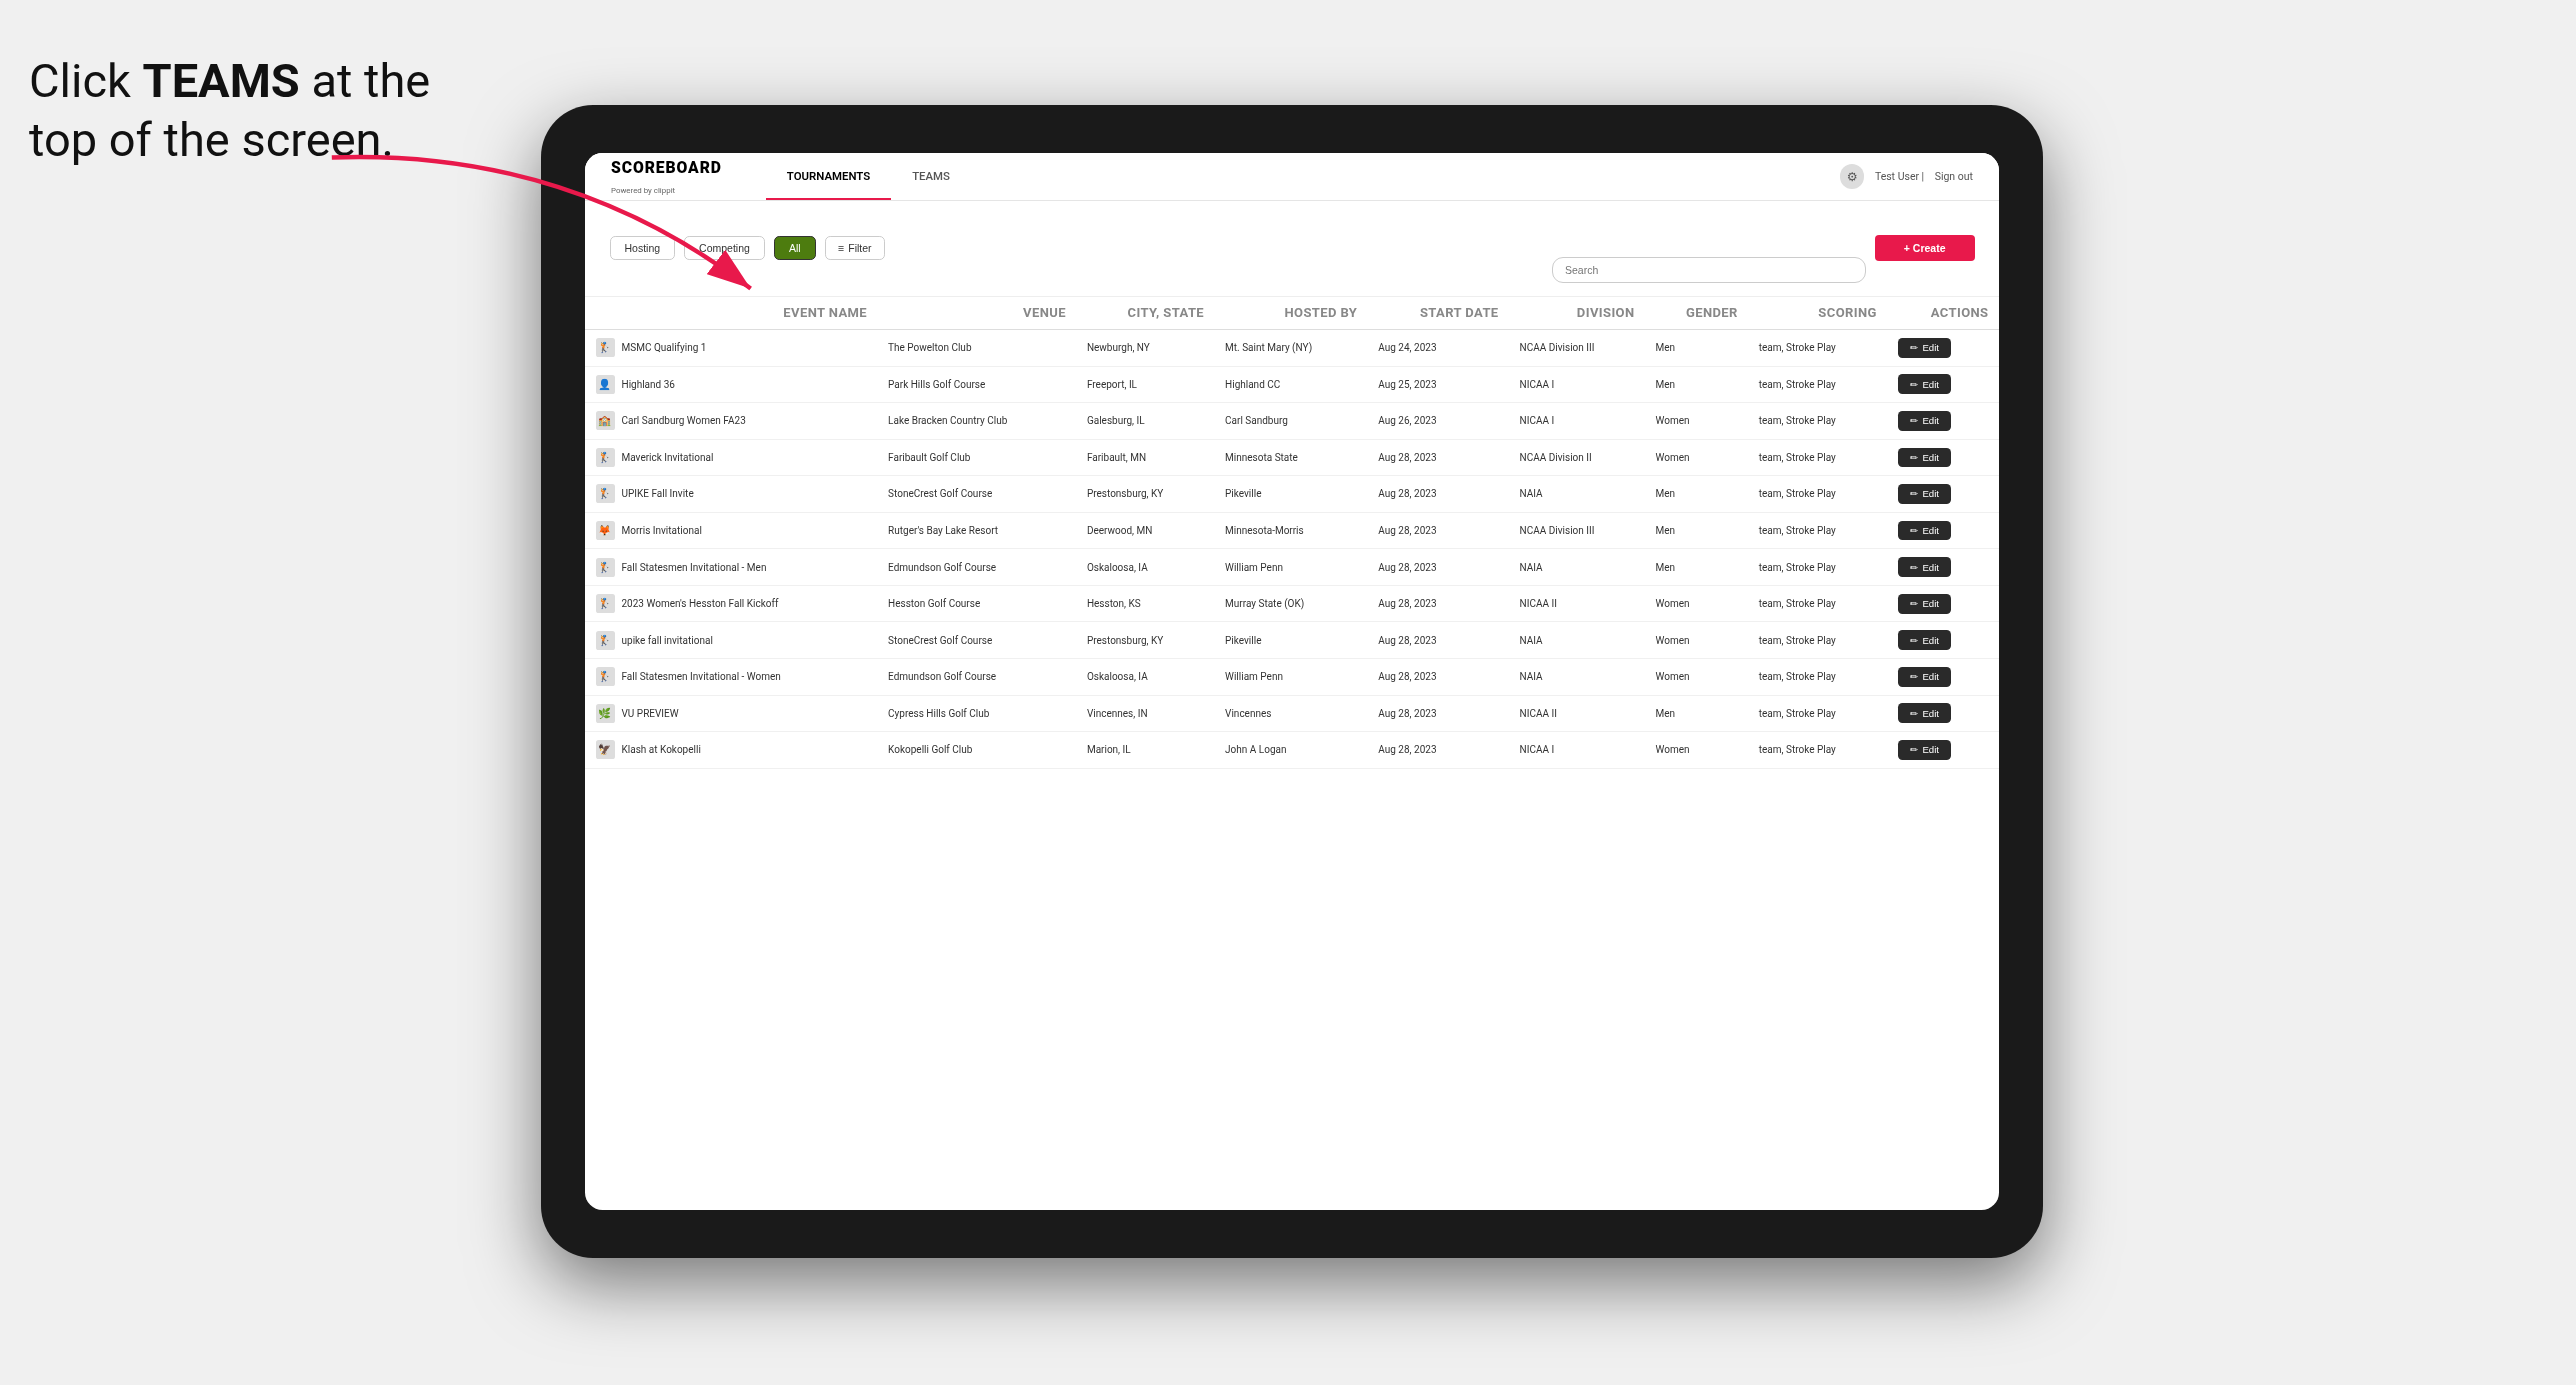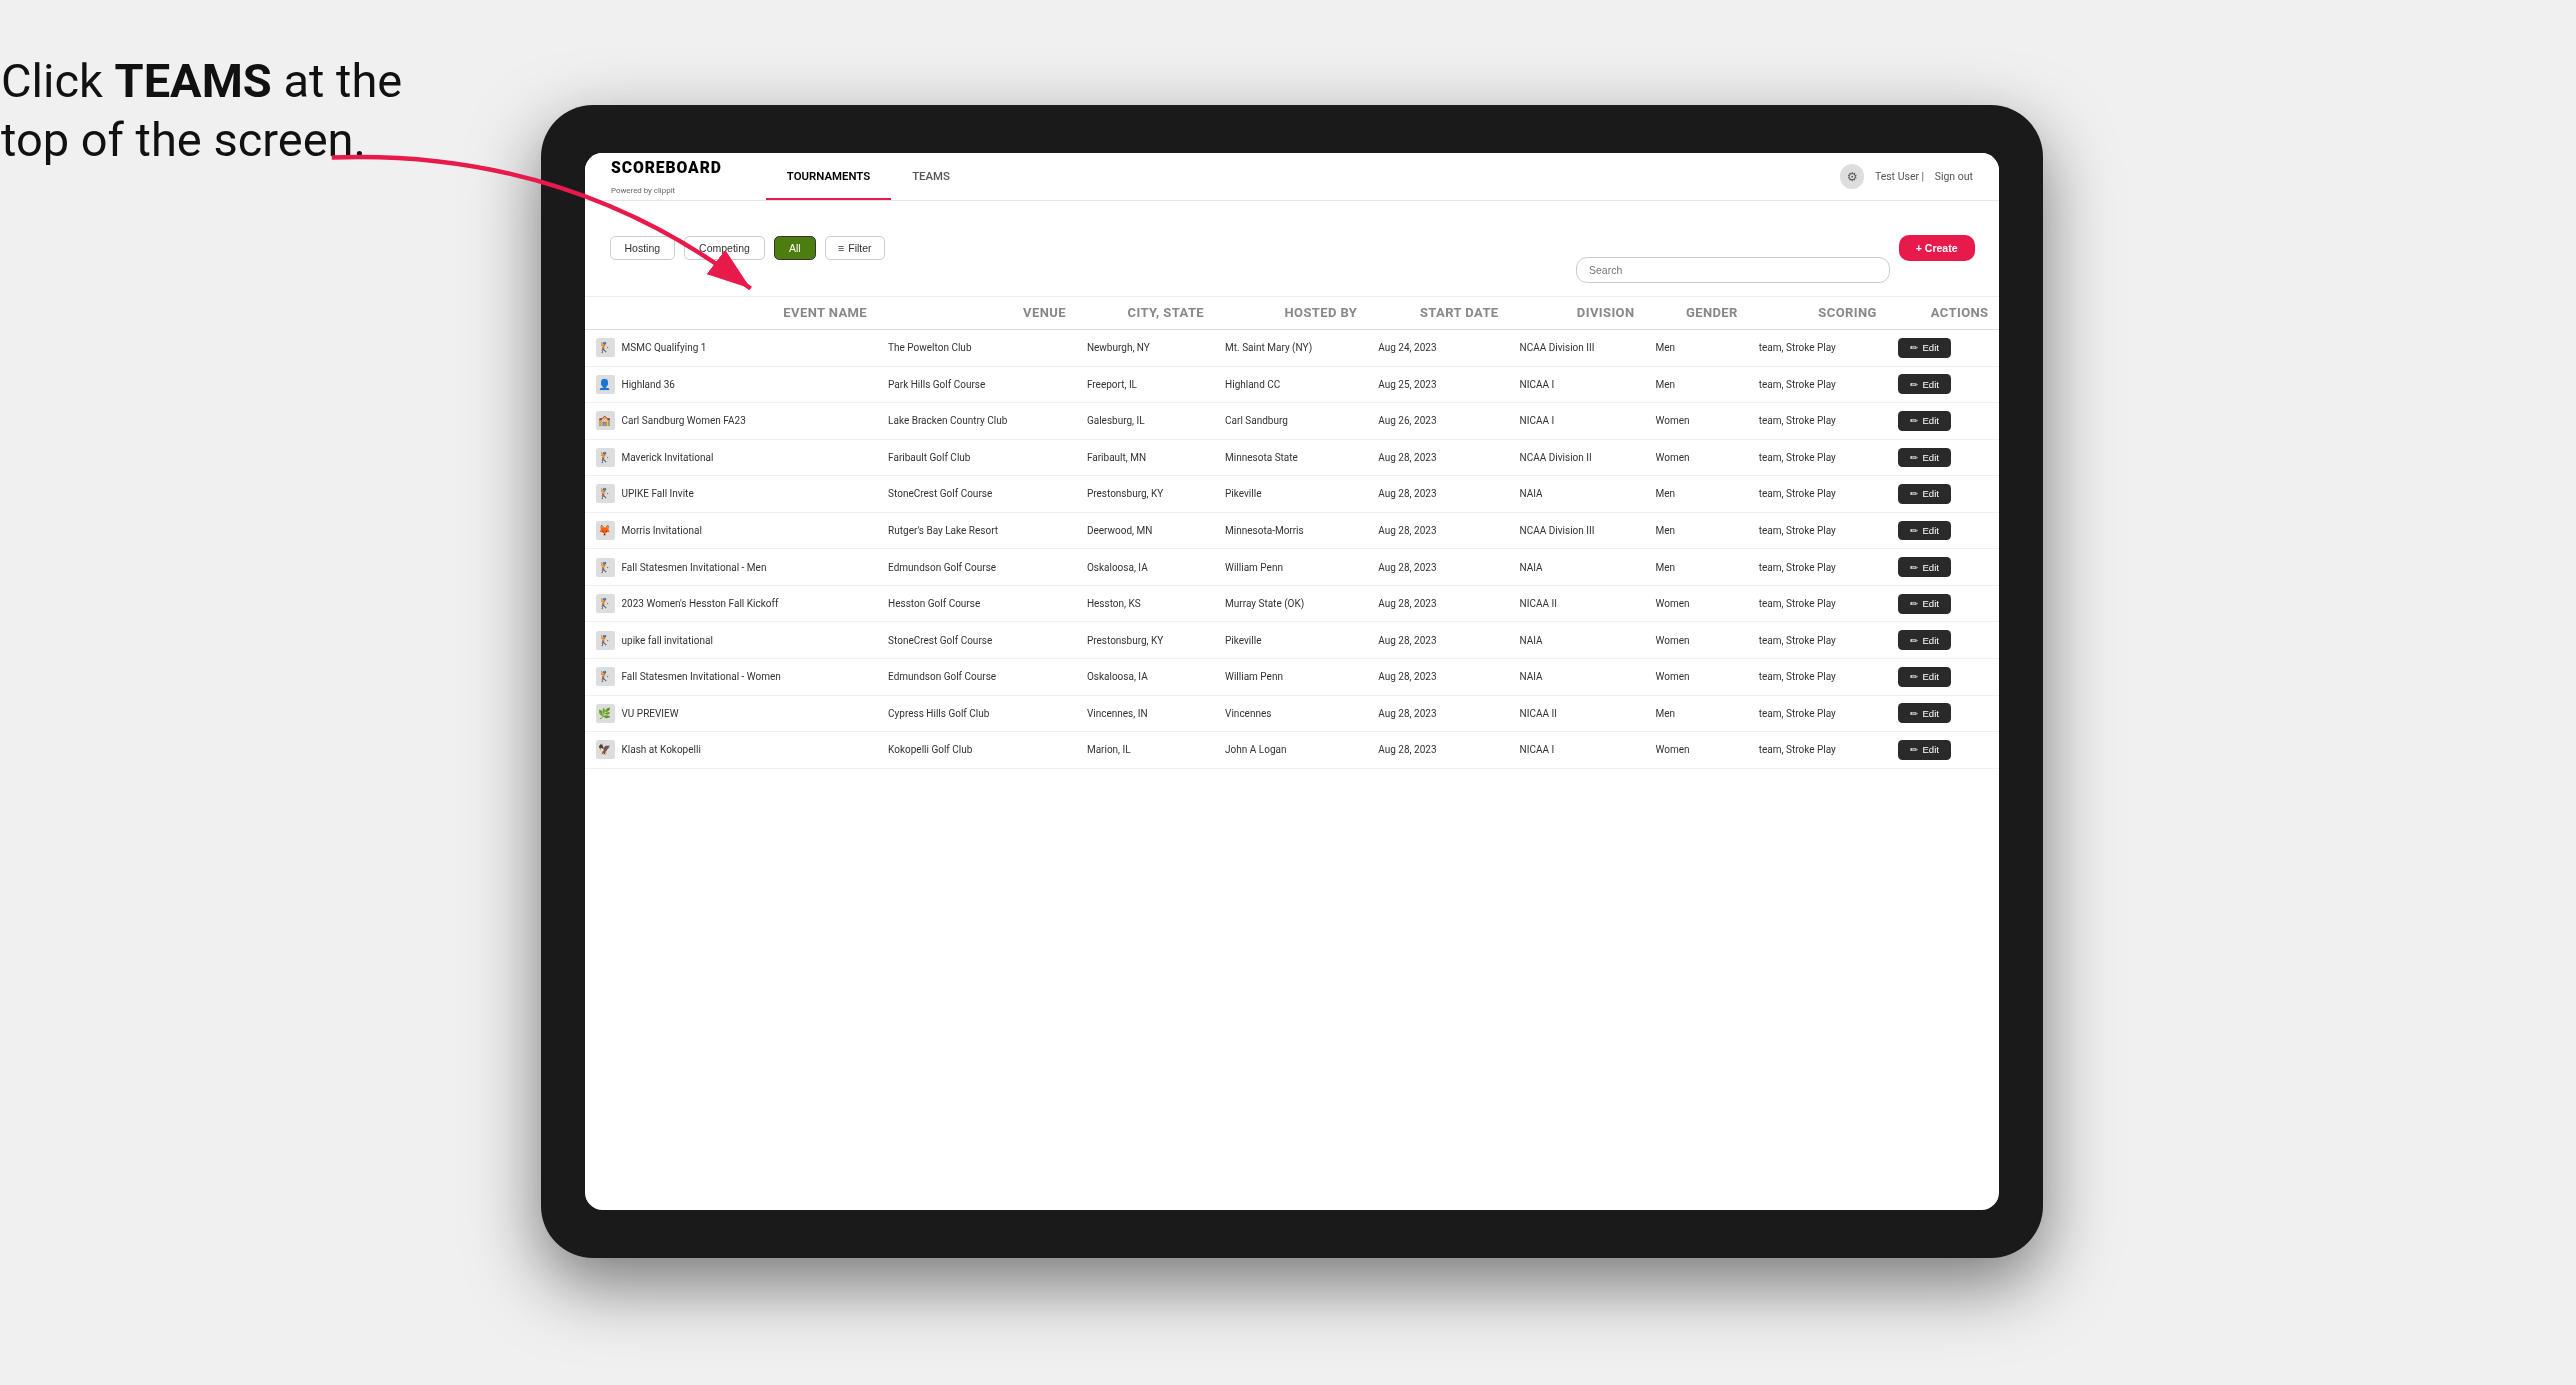--- a/index.html
+++ b/index.html
@@ -154,25 +154,25 @@
       padding: 6.1px 12.2px;
       border: 0.9px solid #ccc;
       border-radius: 11px;
       font-size: 10.5px;
       width: 314px;
       color: #888;
       margin-top: 44px;
     }
 
     .create-btn {
-      padding: 7px 17px;
+      padding: 7px 29px;
       background: #e8194b;
       color: #fff;
       border: none;
-      border-radius: 10px;
+      border-radius: 4px;
       font-size: 10.5px;
       font-weight: 600;
       cursor: pointer;
       display: flex;
       align-items: center;
       gap: 4.4px;
     }
 
     
     .table-container {
@@ -241,21 +241,21 @@
       cursor: pointer;
       display: flex;
       align-items: center;
       gap: 4.4px;
     }
 
     
     .annotation {
       position: absolute;
       top: 52px;
-      left: 1px;
+      left: 29px;
       font-size: 47px;
       line-height: 1.25;
       color: #111;
       max-width: 506px;
     }
   </style>
 </head>
 <body>
 
 <div class="annotation">

